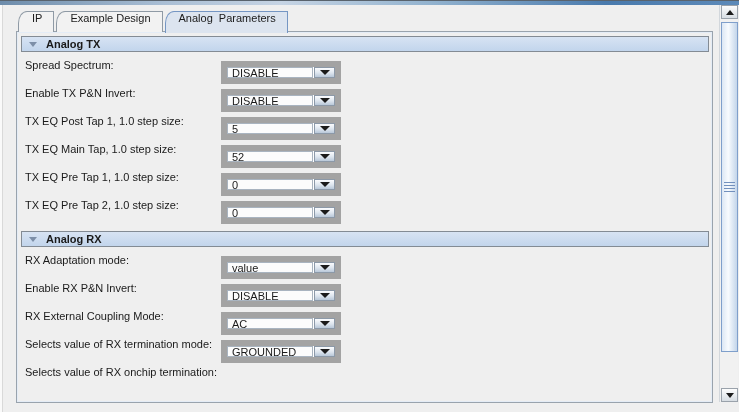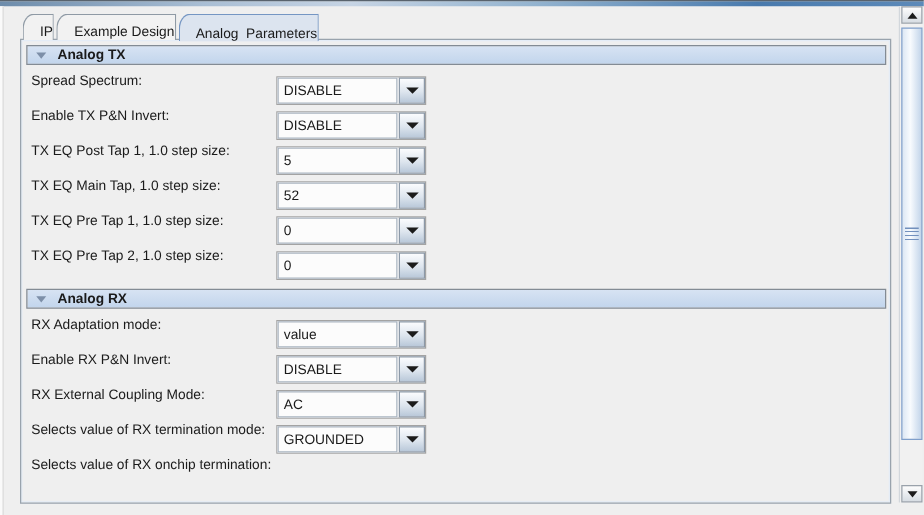--- a/index.html
+++ b/index.html
@@ -23,22 +23,22 @@
     position:absolute; left:0; top:5px; width:3px; height:407px;
     background:#fafafa; border-right:1px solid #d9d9d9;
   }
   
   .tab-bar {
     position:absolute; left:18px; top:10px; height:22px;
     display:flex; align-items:flex-end; gap:2px; z-index:3;
   }
   .tab {
     height:21px;
-    display:flex; align-items:flex-end;
-    padding:0 0 0 13px;
+    display:flex; align-items:flex-start;
+    padding:0 11px 0 13px;
     background:#f2f2f2;
     border:1px solid #8f9aa5;
     border-bottom:none;
     border-top-left-radius:9px 12px;
     cursor:default;
   }
   .tab span { white-space:pre; }
   .tab.selected {
     background:#dce4ef;
     border-color:#7596c3;
@@ -71,21 +71,21 @@
   .section-title { font-weight:bold; }
   .rows { padding-top:7px; }
   .row {
     position:relative; height:28px;
     display:flex; align-items:flex-start;
     padding-left:8px;
   }
   .combo {
     position:absolute; left:204px; top:2px;
     width:120px; height:23px;
-    border:1px solid #a3a3a3;
+    border:6px solid #a3a3a3;
     background:#fff;
     display:flex;
     cursor:default;
   }
   .combo-val {
     flex:1;
     background:#fcfcfc;
     border:1px solid #a9b4c0;
     padding:0 0 0 4px;
     display:flex; align-items:center;

